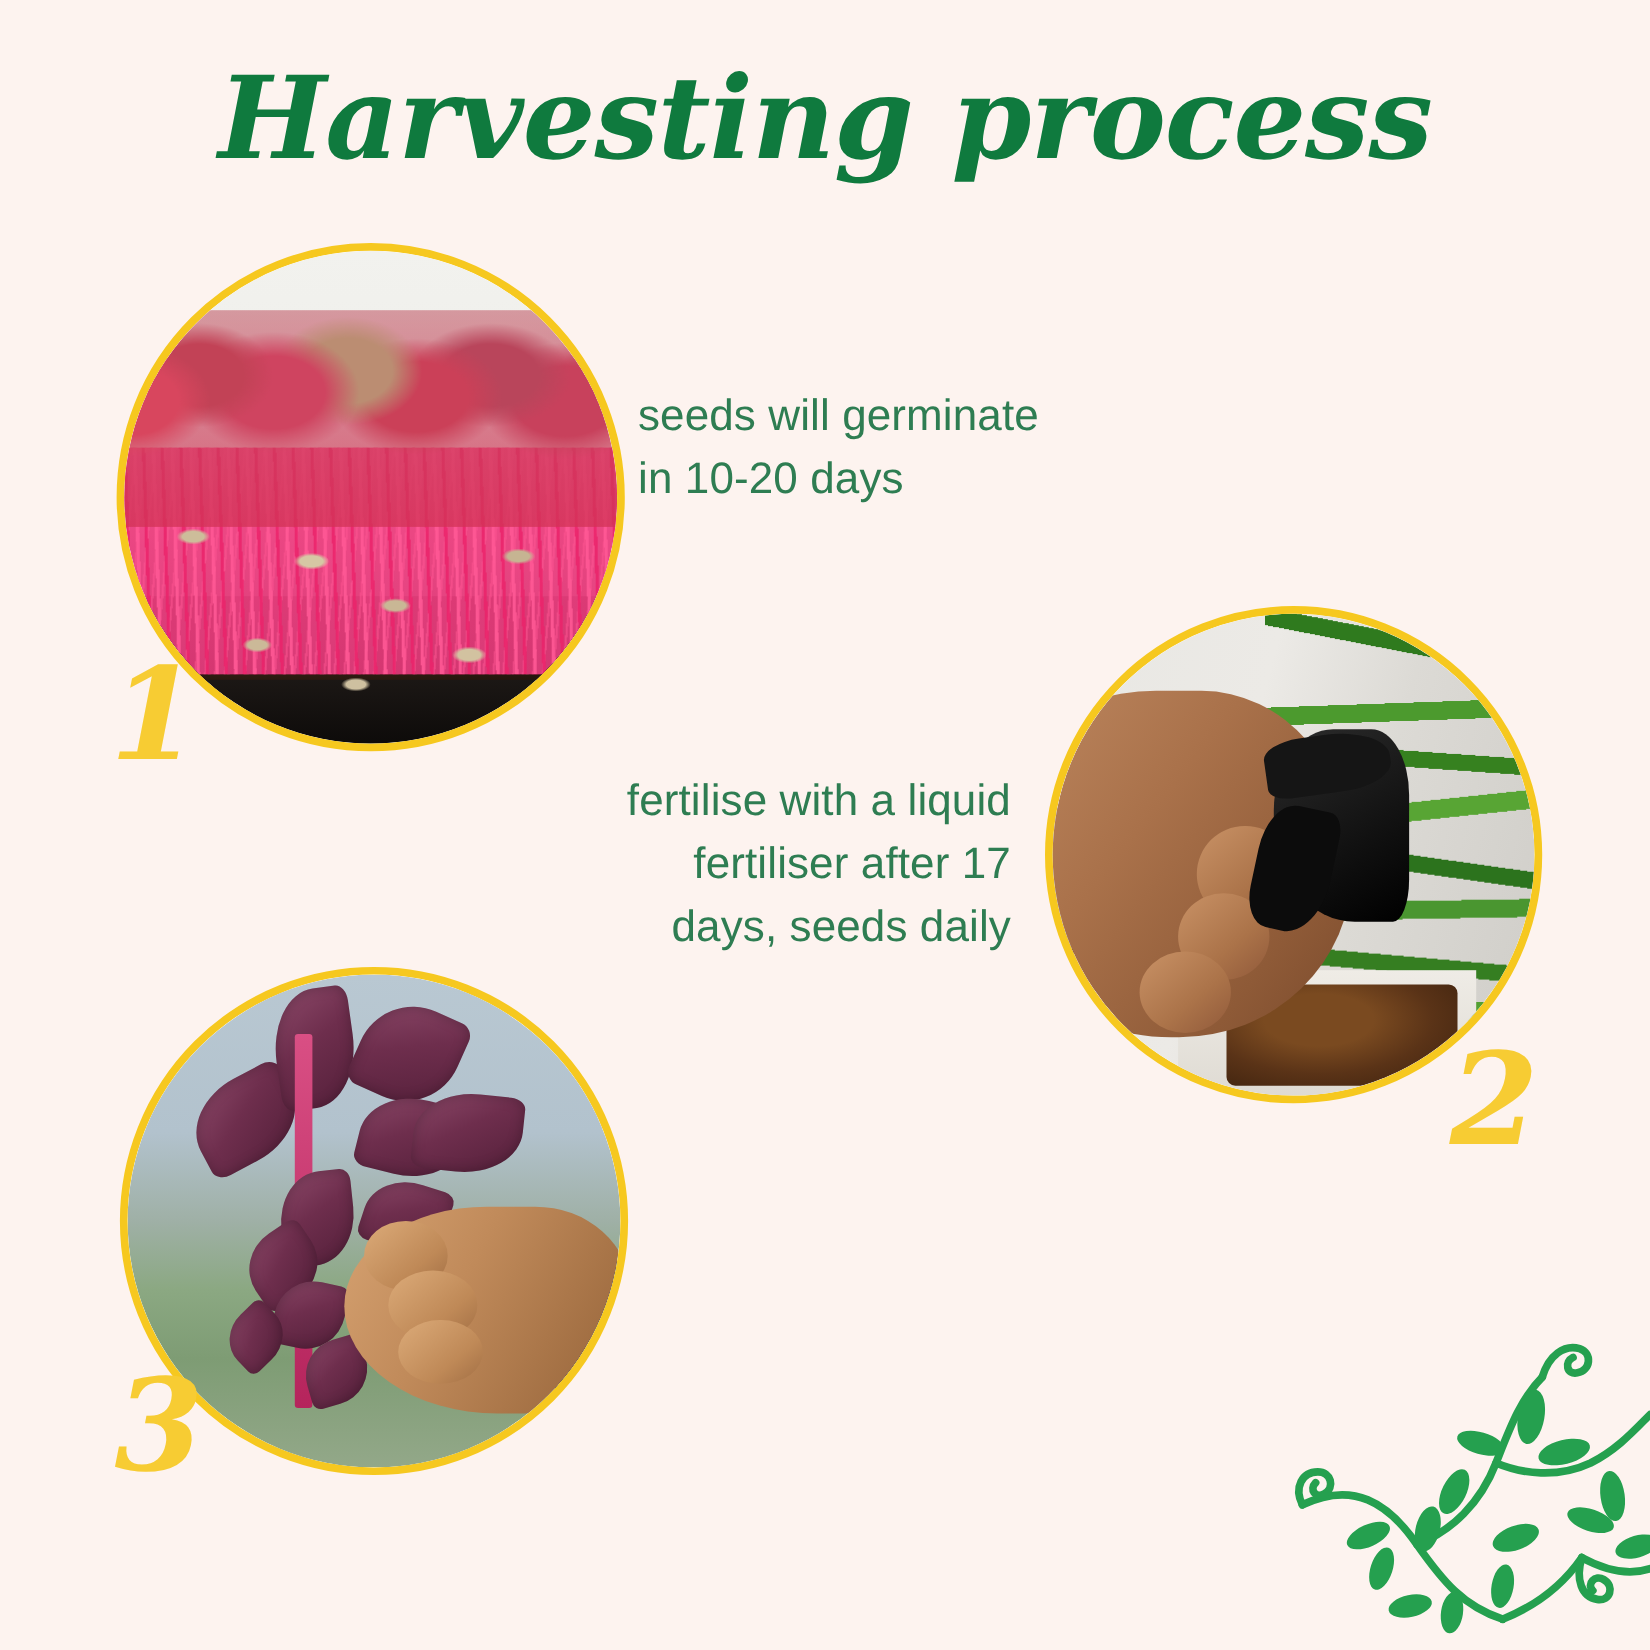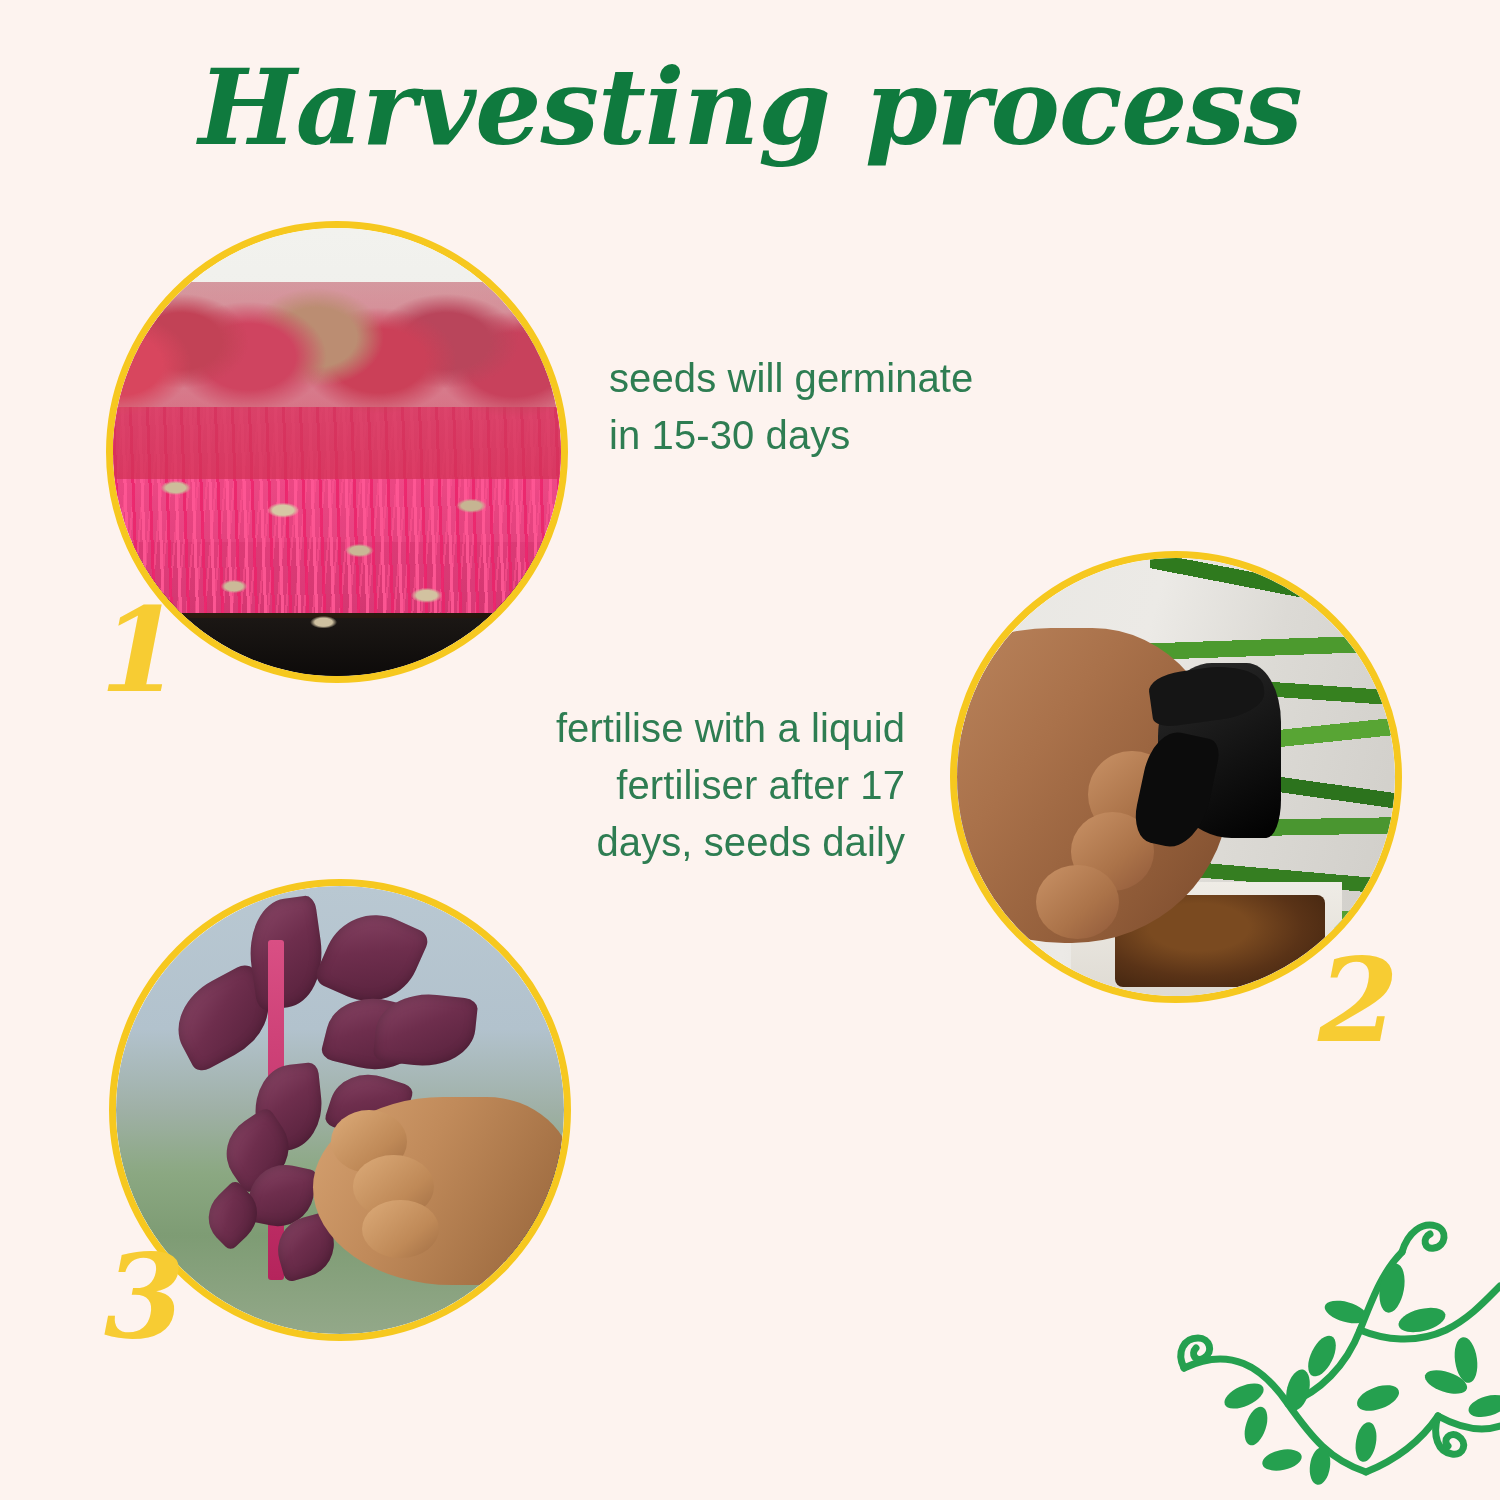--- a/index.html
+++ b/index.html
@@ -241,22 +241,22 @@
 
   
   .caption {
     position: absolute;
     font-family: "Liberation Sans", sans-serif;
     font-size: 40px;
     line-height: 1.42;
     color: #2e7d52;
     letter-spacing: .1px;
   }
-  #cap1 { left: 609px; top: 350px; width: 430px; text-align: left; }
-  #cap2 { left: 490px; top: 700px; width: 415px; text-align: right; }
+  #cap1 { left: 580px; top: 350px; width: 430px; text-align: left; }
+  #cap2 { left: 504px; top: 700px; width: 415px; text-align: right; }
   #cap3 { left: 610px; top: 1128px; width: 470px; text-align: left; }
 
   #footer-note {
     position: absolute;
     left: 0; top: 1358px; width: 1500px;
     text-align: center;
     font-family: "Liberation Sans", sans-serif;
     font-weight: 700;
     font-size: 38px;
     letter-spacing: .2px;
@@ -286,21 +286,21 @@
       <div class="mg-stems"></div>
       <div class="mg-canopy"></div>
       <div class="mg-seedflecks"></div>
     </div>
   </div>
 
   <div id="num1" class="step-num">1</div>
 
   <div id="cap1" class="caption">
     <div>seeds will germinate</div>
-    <div>in 15-30 days</div>
+    <div>in 10-20 days</div>
   </div>
 
   <div id="circle2" class="photo-circle">
     <div class="photo-inner">
       <div class="sp-bg"></div>
       <div class="sp-palm"></div>
       <div class="sp-pot"></div>
       <div class="sp-soil"></div>
 
       <div class="sp-bottle-body"></div>

